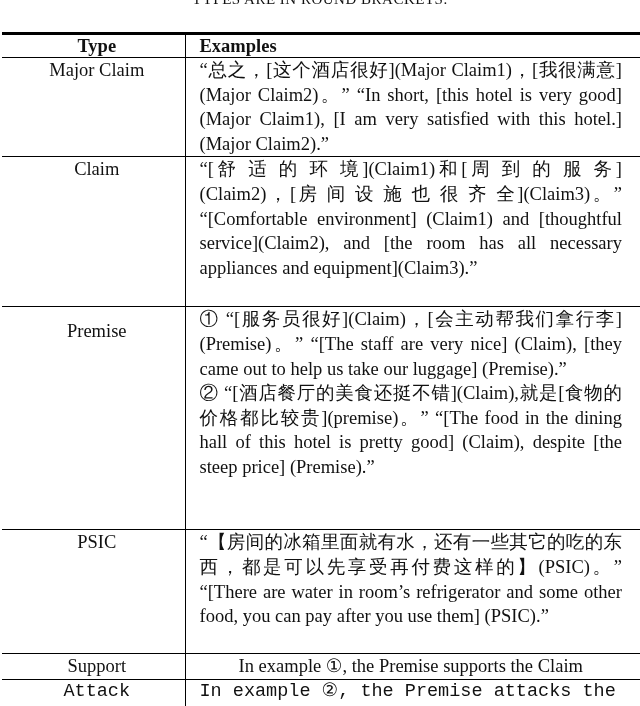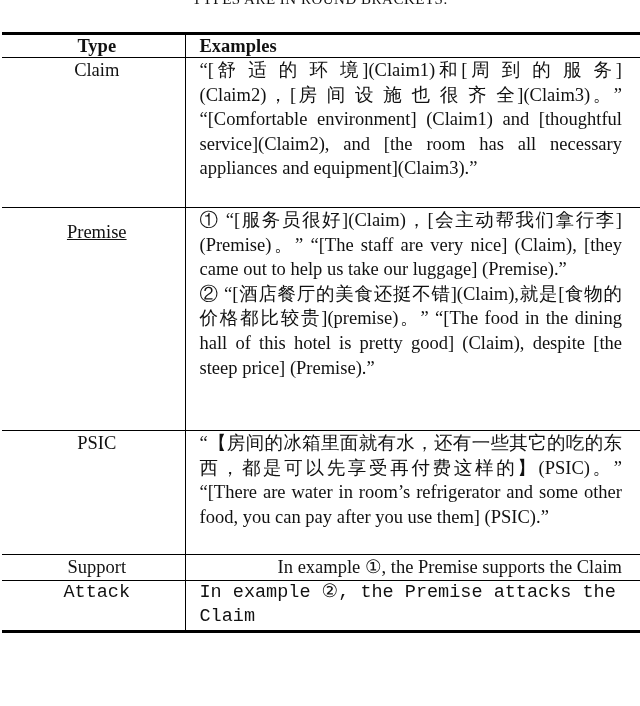--- a/index.html
+++ b/index.html
@@ -17,58 +17,62 @@
     border-collapse: collapse; table-layout: fixed;
     border-top: 3px solid #000; border-bottom: 3px solid #000;
     font-size: 18.5px; line-height: 24.6px;
   }
   col.c1 { width: 183px; }
   td, th { padding: 0 6px 0 12px; vertical-align: top; border-bottom: 1.5px solid #000; }
   th { text-align: left; font-weight: bold; height: 22px; line-height: 22px; }
   td.type, th.type { border-right: 1.5px solid #000; padding-left: 13px; text-align: center; }
   td.ex, th.ex { padding-left: 14px; padding-right: 18px; text-align: justify; }
   tr.last td { border-bottom: none; font-family: Liberation Mono, monospace; }
-  .premise-label { display: block; padding-top: 12px; text-decoration: underline; }
+  .premise-label { display: block; padding-top: 12px; }
 </style>
 </head>
 <body>
 
 <div class="caption">TYPES ARE IN ROUND BRACKETS.</div>
 
 <table>
   <colgroup>
       <col class="c1">
       <col>
     </colgroup>
   <thead>
     <tr>
       <th class="type">Type</th>
       <th class="ex">Examples</th>
     </tr>
   </thead>
   <tbody>
+    <tr style="height:97px">
+      <td class="type">Major Claim</td>
+      <td class="ex">“总之，[这个酒店很好](Major Claim1)，[我很满意](Major Claim2)。” “In short, [this hotel is very good] (Major Claim1), [I am very satisfied with this hotel.] (Major Claim2).”</td>
+    </tr>
     <tr style="height:150px">
       <td class="type">Claim</td>
       <td class="ex">“[舒 适 的 环 境](Claim1)和[周 到 的 服 务](Claim2)，[房 间 设 施 也 很 齐 全](Claim3)。” “[Comfortable environment] (Claim1) and [thoughtful service](Claim2), and [the room has all necessary appliances and equipment](Claim3).”</td>
     </tr>
     <tr style="height:223px">
       <td class="type">
         <span class="premise-label">Premise</span>
       </td>
       <td class="ex">
         <div>① “[服务员很好](Claim)，[会主动帮我们拿行李](Premise)。” “[The staff are very nice] (Claim), [they came out to help us take our luggage] (Premise).”</div>
         <div>② “[酒店餐厅的美食还挺不错](Claim),就是[食物的价格都比较贵](premise)。” “[The food in the dining hall of this hotel is pretty good] (Claim), despite [the steep price] (Premise).”</div>
       </td>
     </tr>
     <tr style="height:124px">
       <td class="type">PSIC</td>
       <td class="ex">“【房间的冰箱里面就有水，还有一些其它的吃的东西，都是可以先享受再付费这样的】(PSIC)。” “[There are water in room’s refrigerator and some other food, you can pay after you use them] (PSIC).”</td>
     </tr>
     <tr style="height:25px">
       <td class="type">Support</td>
-      <td class="ex" style="text-align:right">In example ①, the Premise supports the Claim</td>
+      <td class="ex" style="text-align:center">In example ①, the Premise supports the Claim</td>
     </tr>
     <tr class="last" style="height:25px">
       <td class="type">Attack</td>
       <td class="ex" style="text-align:left">In example ②, the Premise attacks the Claim</td>
     </tr>
   </tbody>
 </table>
 
 </body></html>

